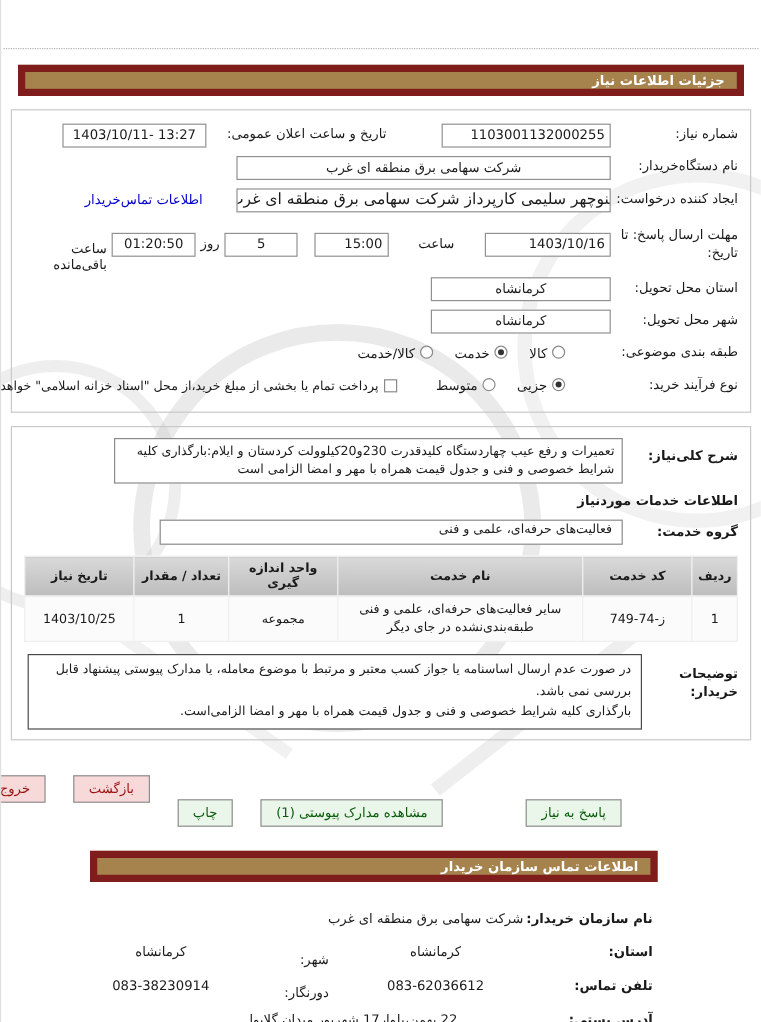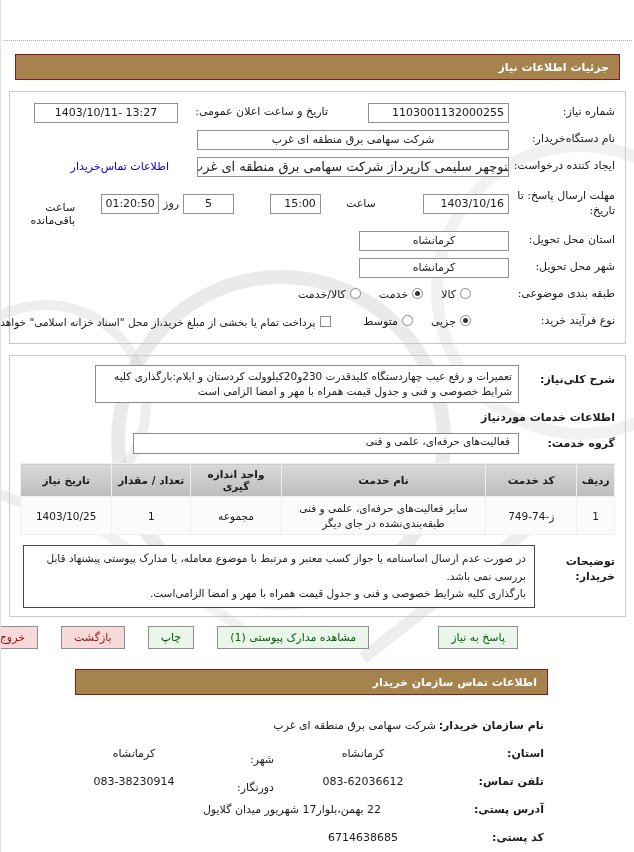--- a/index.html
+++ b/index.html
@@ -13,21 +13,21 @@
     direction: rtl;
     overflow: hidden;
     border-left: 1px solid #e0e0e0;
   }
   .top-space { height: 40px; }
   .dotted-sep { border-top: 1px dotted #b0b0b0; margin: 0 2px; }
 
   .section-bar {
     height: 26px;
     background: #a6824d;
-    border: 1px solid #7f1d1d;
+    border: 6px solid #7f1d1d;
     color: #fff;
     font-weight: bold;
     font-size: 11px;
     display: flex;
     align-items: center;
     padding: 0 10px;
     position: relative;
     z-index: 2;
   }
   .bar1 { margin: 13px 14px 0 14px; }
@@ -49,21 +49,21 @@
     border: 1px solid #919191;
     background: #fff;
     height: 20px;
     display: flex;
     align-items: center;
     padding: 0 4px;
     font-size: 11px;
     overflow: hidden;
     white-space: nowrap;
   }
-  .num { direction: ltr; justify-content: flex-end; margin-left: 22px; }
+  .num { direction: ltr; justify-content: flex-end; }
   .center { justify-content: center; }
 
   .link { color: #0000cc; cursor: pointer; margin-right: 28px; }
 
   .radio {
     display: inline-block; width: 11px; height: 11px;
     border: 1px solid #8a8a8a; border-radius: 50%;
     background: #fff; position: relative; margin-left: 4px; flex-shrink: 0;
     cursor: pointer;
   }
@@ -114,21 +114,21 @@
     font-size: 10.5px; line-height: 1.7;
   }
 
   .btn-row { display: flex; align-items: center; margin: 9px 116px 0 0; gap: 23px; position: relative; z-index: 2; }
   .btn {
     height: 23px; border: 1px solid #8f8f8f;
     font-size: 11px; padding: 0 12px;
     display: flex; align-items: center; justify-content: center;
     white-space: nowrap; cursor: pointer; font-family: inherit;
   }
-  .btn-green { background: #e9f6e9; color: #0a5c0a; }
+  .btn-green { background: #e9f6e9; color: #0a5c0a; margin-top: 40px; }
   .btn-red   { background: #f8d9d9; color: #991111; }
   .btn-respond { margin-left: 46px; }
 
   .contact { margin: 16px 90px 0 40px; position: relative; z-index: 1; }
   .crow { display: flex; align-items: center; min-height: 28px; }
   .clabel  { font-weight: bold; width: 92px; flex-shrink: 0; }
   .cval    { width: 178px; text-align: center; }
   .clabel2 { font-weight: normal; width: 70px; flex-shrink: 0; margin-top: 12px; }
   .cval2   { width: 140px; text-align: center; }
   .ltr { direction: ltr; unicode-bidi: embed; }
@@ -158,22 +158,22 @@
 
 <div class="section-bar bar1">
   <span>جزئیات اطلاعات نیاز</span>
 </div>
 
 <div class="panel">
 
   <div class="frow">
     <span class="flabel">شماره نیاز:</span>
     <span class="finput num" style="width:141px;">1103001132000255</span>
-    <span class="flabel" style="width:150px;margin-right:18px;">تاریخ و ساعت اعلان عمومی:</span>
-    <span class="finput center" style="width:144px;">13:27 -1403/10/11</span>
+    <span class="flabel" style="width:150px;margin-right:46px;">تاریخ و ساعت اعلان عمومی:</span>
+    <span class="finput center" style="width:120px;">13:27 -1403/10/11</span>
   </div>
 
   <div class="frow">
     <span class="flabel">نام دستگاه‌خریدار:</span>
     <span class="finput center" style="width:312px;">شرکت سهامی برق منطقه ای غرب</span>
   </div>
 
   <div class="frow">
     <span class="flabel">ایجاد کننده درخواست:</span>
     <span class="finput center" style="width:312px;font-size:13px;">منوچهر سلیمی کارپرداز شرکت سهامی برق منطقه ای غرب</span>

